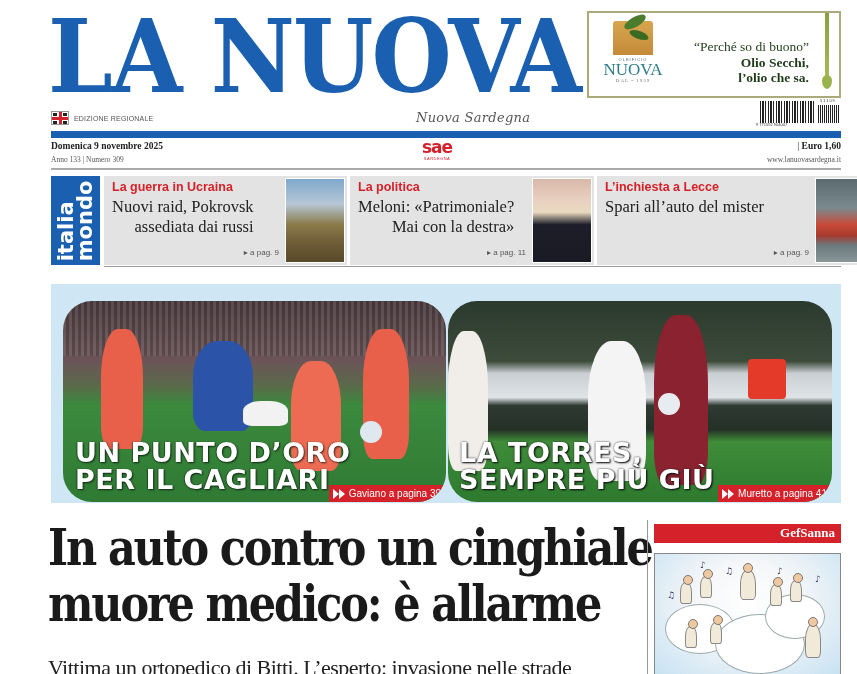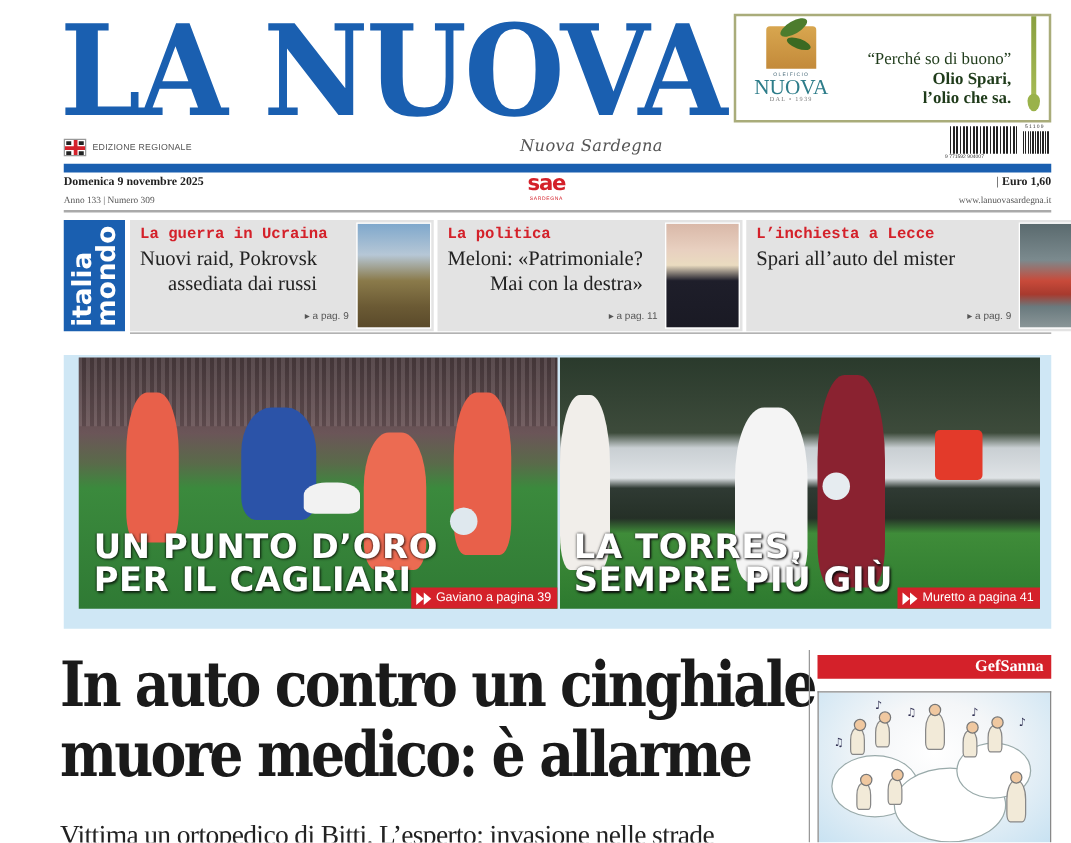--- a/index.html
+++ b/index.html
@@ -64,29 +64,29 @@
   .grey-rule { position: absolute; left: 51px; top: 168px; width: 790px; height: 2px; background: #aaa; }
 
   
   .teasers { position: absolute; left: 51px; top: 174px; width: 790px; height: 92px; }
   .section-tab { position: absolute; left: 0; top: 2px; width: 49px; height: 89px; background: #1a5fb0; overflow: hidden; }
   .section-tab span {
     position: absolute; left: 50%; top: 50%; transform: translate(-50%, -50%) rotate(-90deg);
     font-family: "DejaVu Sans", sans-serif; font-weight: bold; color: #fff; font-size: 21px; line-height: 19px; white-space: nowrap; text-align: left;
   }
   .teaser { position: absolute; top: 2px; height: 89px; background: #e3e3e3; }
-  .teaser .kicker { position: absolute; left: 8px; top: 4px; font-family: Liberation Mono, monospace; font-weight: bold; font-size: 12.5px; color: #d4212a; }
+  .teaser .kicker { position: absolute; left: 8px; top: 4px; font-family: Liberation Sans, sans-serif; font-weight: bold; font-size: 12.5px; color: #d4212a; }
   .teaser .headline { position: absolute; left: 8px; top: 21px; font-family: "Liberation Serif", serif; font-size: 16.5px; line-height: 20px; color: #222; text-align: right; }
   .teaser .page { position: absolute; bottom: 8px; font-family: "Liberation Sans", sans-serif; font-size: 8px; color: #555; }
   .teaser .thumb { position: absolute; top: 2px; bottom: 2px; border: 1px solid #fff; }
   .teaser-divider { position: absolute; top: 92px; height: 1px; background: #999; }
 
   
   .sport-box { position: absolute; left: 51px; top: 284px; width: 790px; height: 219px; background: #cfe7f5; }
-  .photo { position: absolute; top: 2px; height: 201px; overflow: hidden; }
+  .photo { position: absolute; top: 17px; height: 201px; overflow: hidden; border-radius: 29px; }
   .photo-left { left: 12px; width: 383px; background:
       linear-gradient(180deg, #4b3c3f 0%, #6b5558 30%, #5a6a4a 42%, #3b8a3d 52%, #2f7a34 100%); }
   .photo-right { left: 397px; width: 384px; background:
       linear-gradient(180deg, #2a3a2c 0%, #3d4b3b 30%, #c9cfd3 36%, #dfe3e6 48%, #2f3a33 52%, #253027 64%, #3f8c39 70%, #2d7a2f 100%); }
   .crowd { position: absolute; left: 0; right: 0; top: 0; height: 55px;
     background: repeating-linear-gradient(90deg, rgba(255,255,255,0.08) 0 3px, rgba(0,0,0,0.12) 3px 6px); }
   .player { position: absolute; border-radius: 40% 40% 20% 20%; }
   .photo-headline {
     position: absolute; left: 12px; font-family: "DejaVu Sans", sans-serif; font-weight: bold;
     color: #fff; font-size: 27px; line-height: 27px; letter-spacing: 0.5px;
@@ -139,21 +139,21 @@
 
 <div class="ad">
   <div class="ad-logo">
     <div class="olive"></div>
     <div class="ad-brand-small">OLEIFICIO</div>
     <div class="ad-brand">NUOVA</div>
     <div class="ad-since">DAL • 1939</div>
   </div>
   <div class="ad-text">
     <div class="ad-quote">“Perché so di buono”</div>
-    <div class="ad-tag">Olio Spari,</div>
+    <div class="ad-tag">Olio Secchi,</div>
     <div class="ad-tag">l’olio che sa.</div>
   </div>
   <div class="ad-drop"></div>
 </div>
 
 <div class="barcode">
   <div class="issue">51109</div>
   <div class="bars"></div>
   <div class="bars2"></div>
   <div class="num">9 771592 904007</div>

